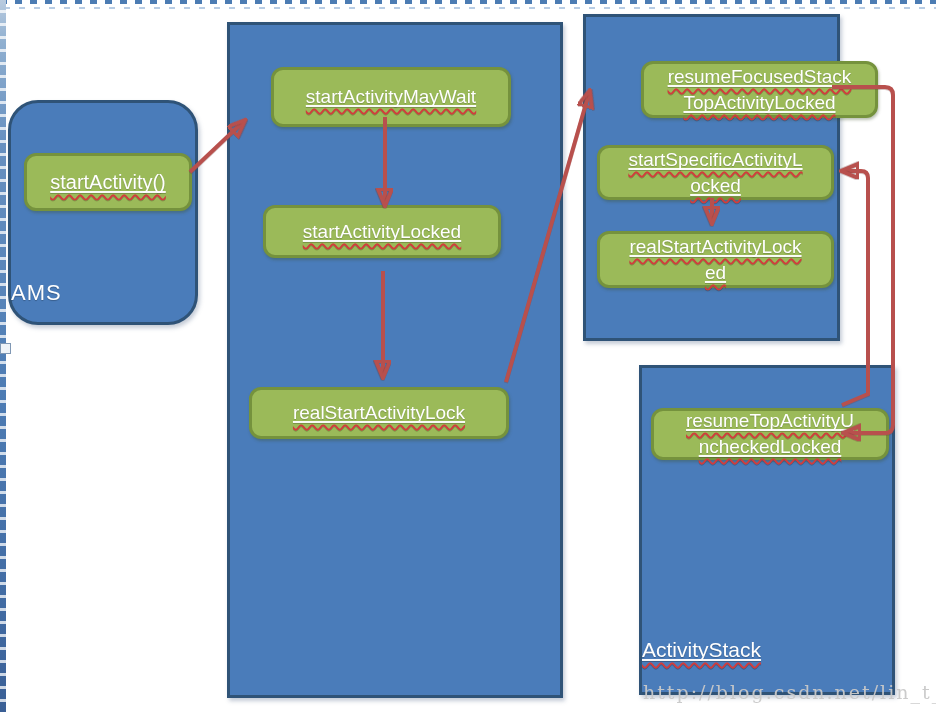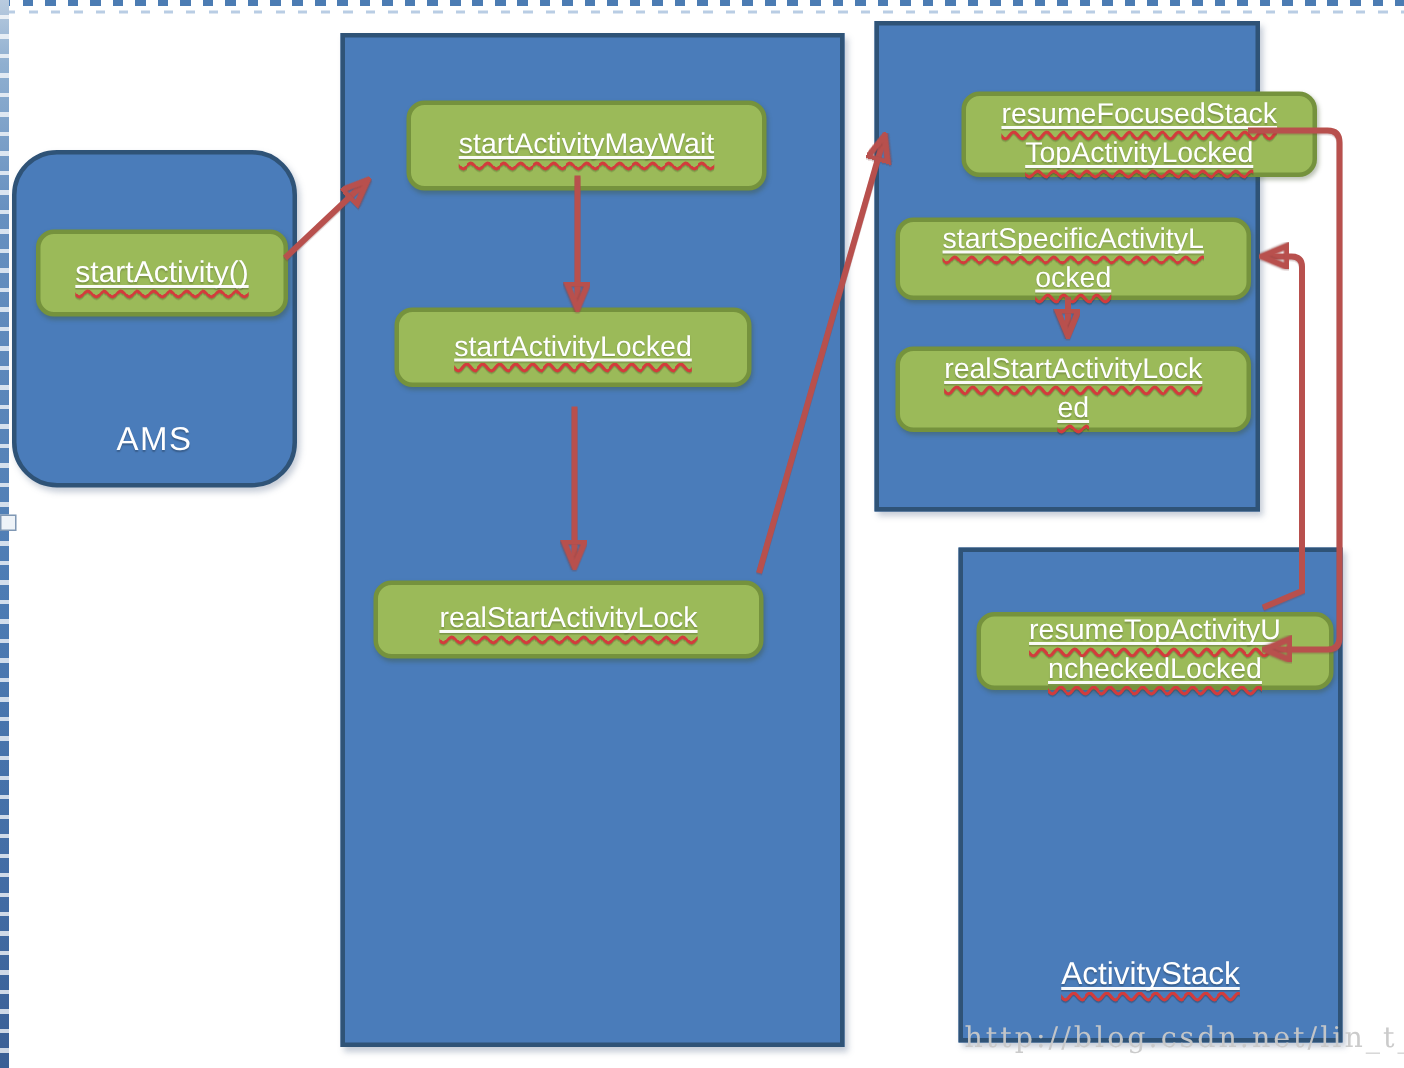--- a/index.html
+++ b/index.html
@@ -21,21 +21,21 @@
 
   
   .container{position:absolute;background:#4a7cba;border:3px solid #2f5377;box-sizing:border-box;
     box-shadow:2px 3px 4px rgba(90,110,140,.35);}
   .container.rounded{border-radius:30px;}
   .c-ams{left:8px;top:100px;width:190px;height:225px;}
   .c-starter{left:227px;top:22px;width:336px;height:676px;}
   .c-supervisor{left:583px;top:14px;width:257px;height:327px;}
   .c-stack{left:592px;top:365px;width:256px;height:330px;margin-left:47px;}
 
-  .ctitle{position:absolute;left:0;right:0;text-align:center;color:#fff;font-size:21px;
+  .ctitle{position:absolute;left:0;right:0;color:#fff;font-size:21px;
     text-shadow:0 1px 1px rgba(0,0,0,.25);}
   .c-ams .ctitle{bottom:16px;font-size:22px;letter-spacing:1px;}
   .c-starter .ctitle{bottom:10px;}
   .c-supervisor .ctitle{bottom:4px;}
   .c-stack .ctitle{bottom:30px;}
 
   
   .method{position:absolute;display:flex;align-items:center;justify-content:center;
     background:#9bba59;border:3px solid #75923d;border-radius:12px;box-sizing:border-box;
     color:#fff;font-size:19px;text-align:center;line-height:1.35;white-space:pre-line;

